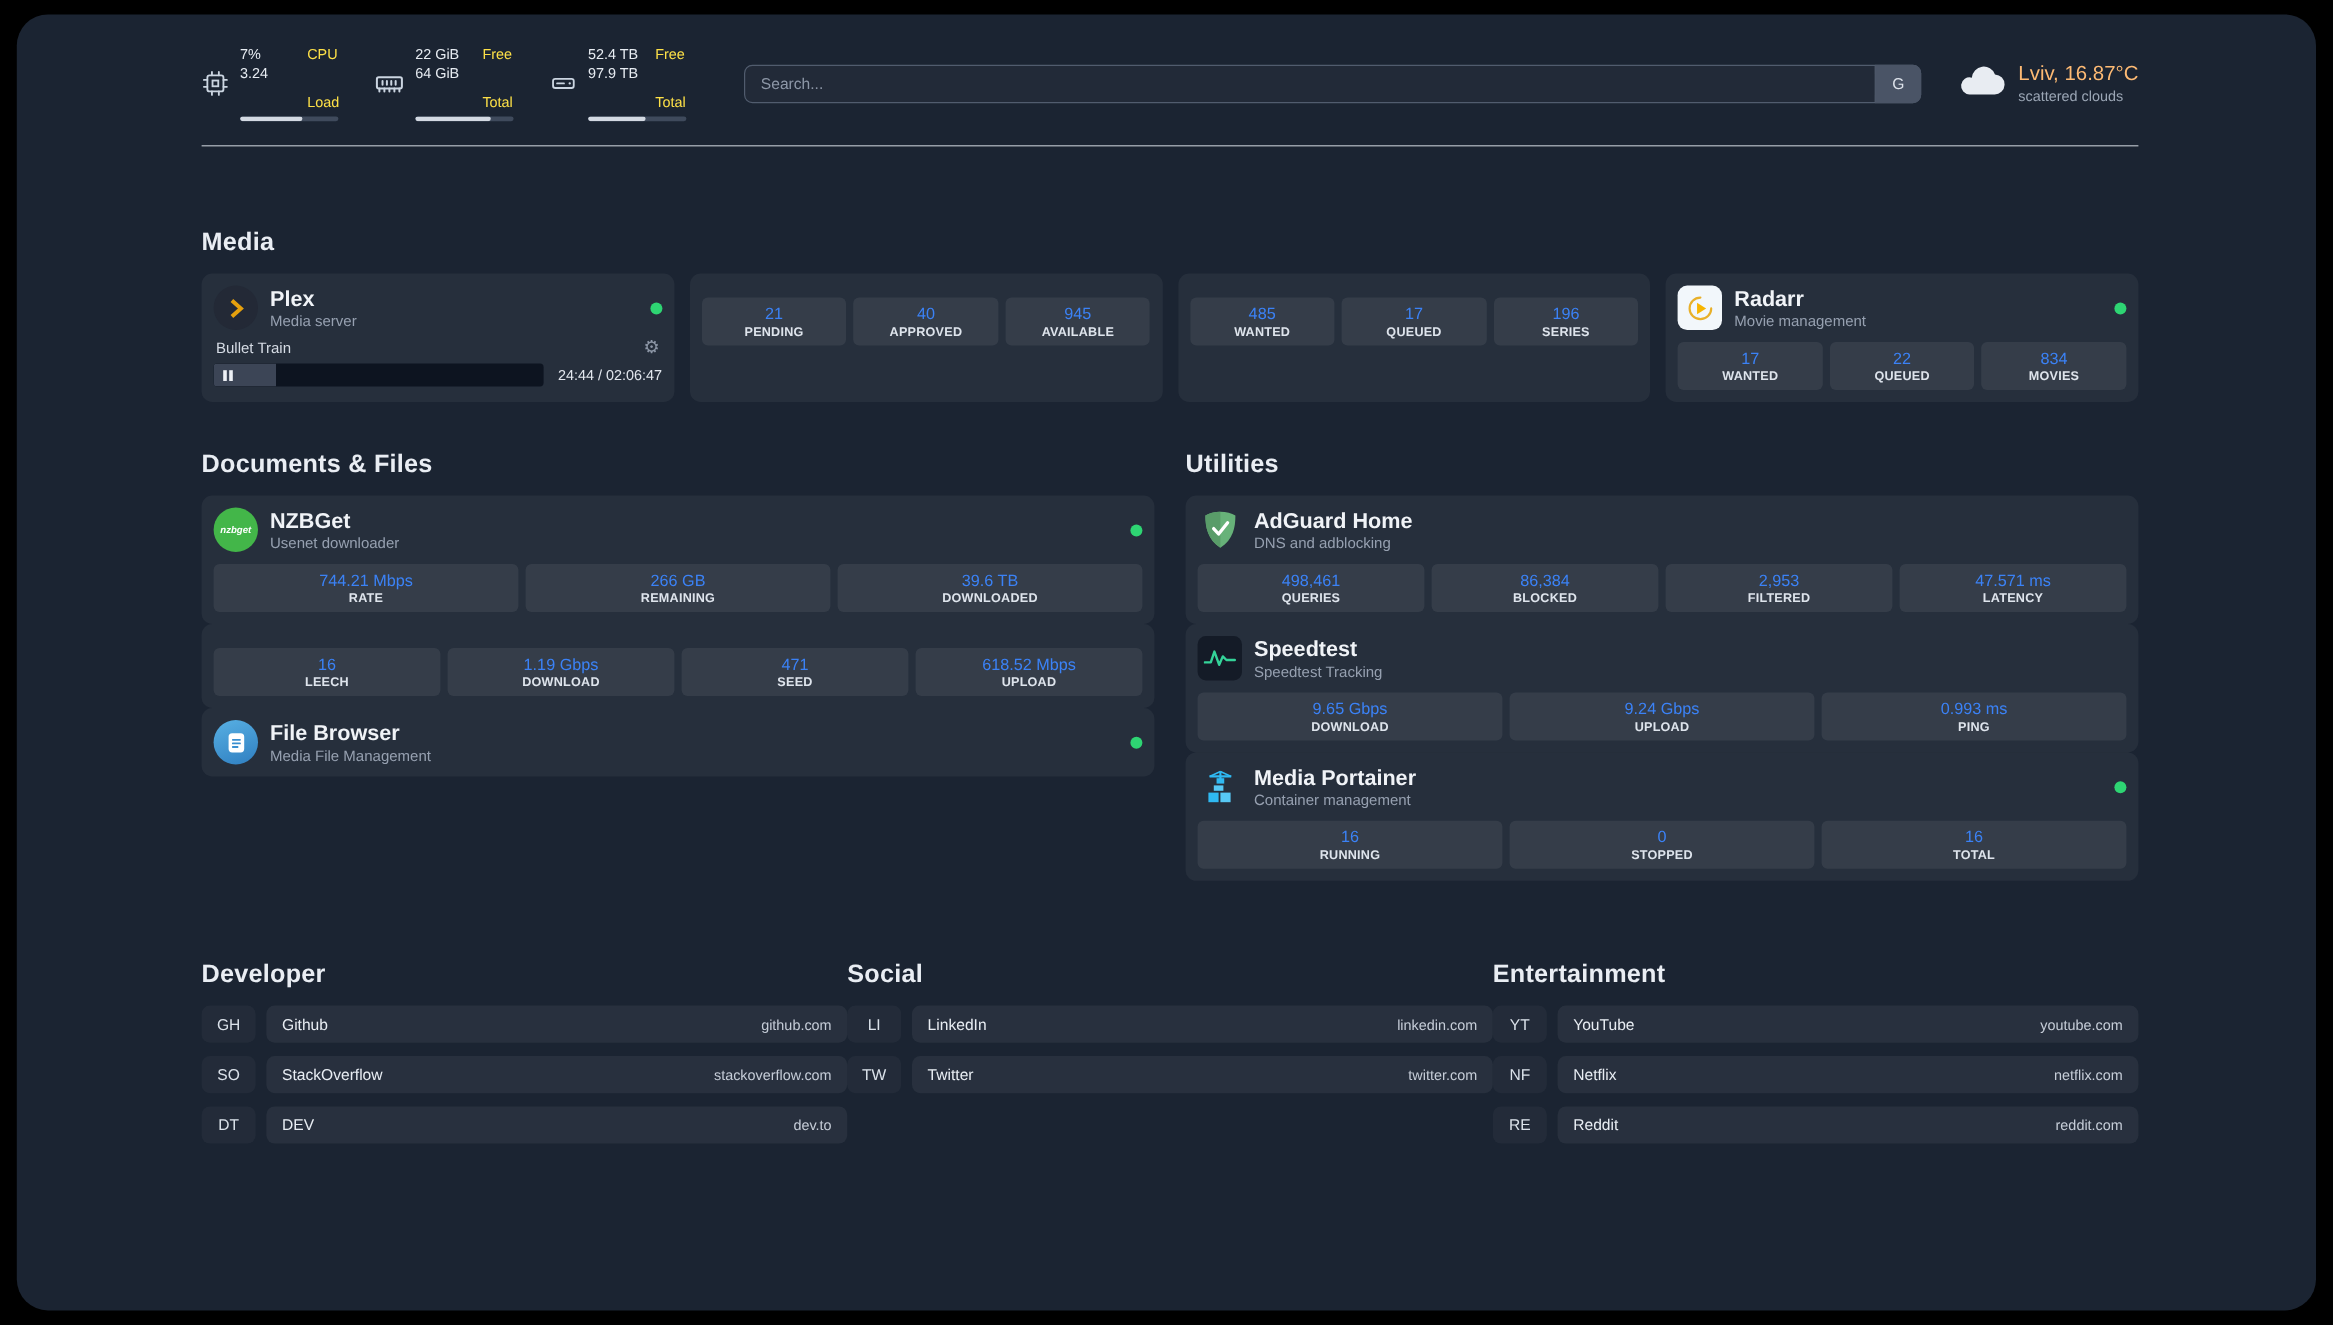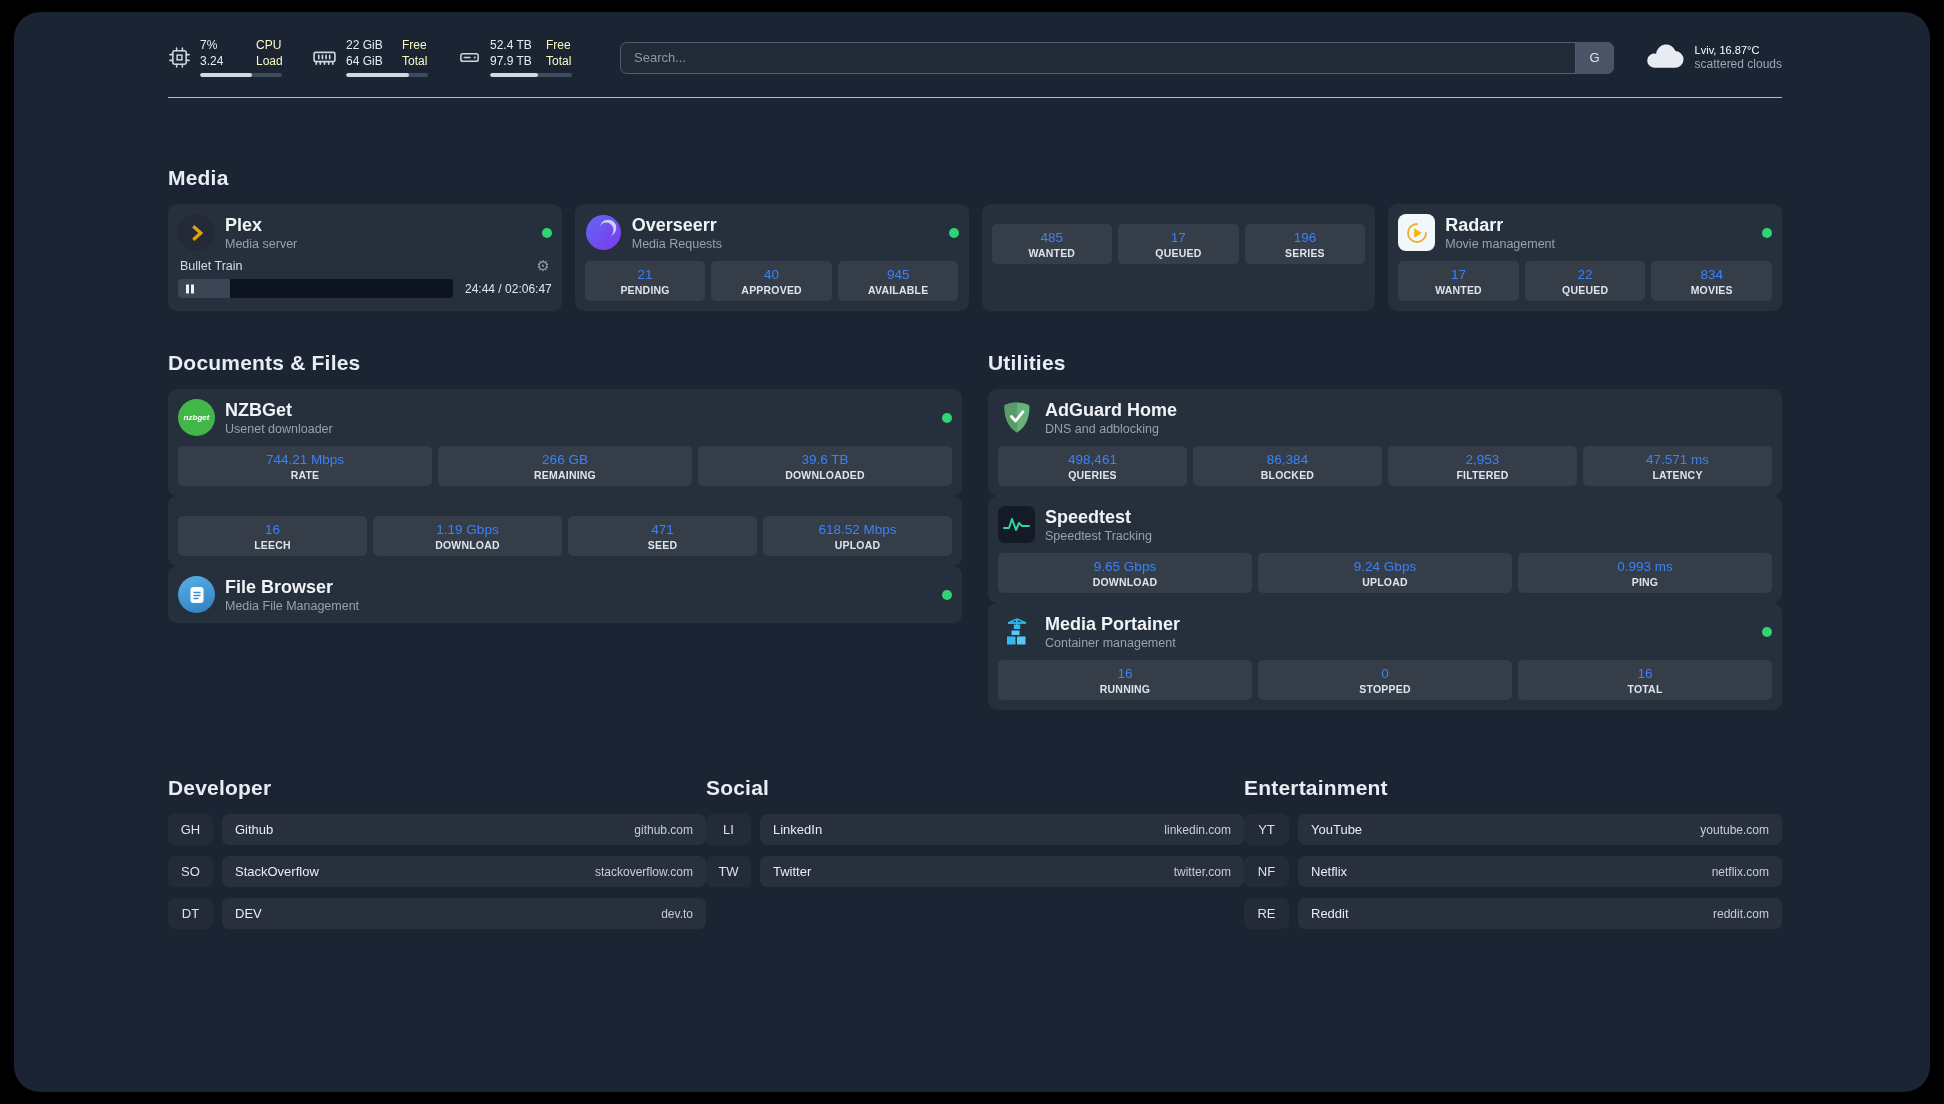--- a/index.html
+++ b/index.html
@@ -8,32 +8,32 @@
   .content { padding:26px 148px 0 154px; }
 
   
   .topbar { display:flex; align-items:center; }
   .res { display:flex; align-items:center; gap:9px; margin-right:30px; }
   .res-icon { color:#cbd5e1; display:flex; }
   .res-body { display:flex; flex-direction:column; gap:4px; width:82px; }
   .res-cols { display:flex; gap:12px; }
   .res-col { display:flex; flex-direction:column; font-size:12px; line-height:1.3; }
   .res-col.values { color:#e7ecf2; min-width:44px; }
-  .res-col.labels { color:#fef9c3; }
+  .res-col.labels { color:#fde047;gap:24px; }
   .res-bar { height:4px; background:#3f4a5c; border-radius:2px; overflow:hidden; }
   .res-bar-fill { display:block; height:100%; background:#d3d9e2; border-radius:2px; }
 
   .search-wrap { flex:1; position:relative; margin:0 30px 0 18px; }
   .search-input { width:100%; height:32px; background:rgba(255,255,255,0.03); border:1px solid #515c6e; border-radius:7px; color:#c4b5fd; font-size:13px; padding:0 50px 0 13px; font-family:inherit; outline:none; }
   .search-input::placeholder { color:#8d97a7; }
   .search-btn { position:absolute; right:0; top:0; bottom:0; width:39px; background:#4a5466; border:none; border-left:1px solid #515c6e; border-radius:0 7px 7px 0; color:#dfe4ec; font-size:13px; cursor:pointer; display:flex; align-items:center; justify-content:center; font-family:inherit; }
 
   .weather { display:flex; align-items:center; gap:11px; }
   .weather-texts { display:flex; flex-direction:column; gap:1px; }
-  .weather-loc { font-size:11px; color:#ffffff; }
+  .weather-loc { font-size:17px; color:#fdba74; }
   .weather-cond { font-size:12px; color:#9ba6b5; }
 
   .divider { margin-top:20px; height:1px; background:#dde3eb; opacity:.8; }
 
   
   .section-title { font-size:21px; font-weight:600; color:#e9edf3; letter-spacing:.2px; }
   .media-section { margin-top:68px; }
   .media-grid { margin-top:14px; display:grid; grid-template-columns:repeat(4,1fr); gap:13px; }
 
   .card { background:rgba(255,255,255,0.05); border-radius:9px; padding:10px; cursor:pointer; }
@@ -213,40 +213,20 @@
                     <i></i>
                     <i></i>
                   </span>
               </span>
               <span class="ptime">24:44 / 02:06:47</span>
             </div>
           </div>
         </div>
 
         <div class="card">
-          <div class="card-head">
-            <span class="svc-icon">
-              <svg width="37" height="37" viewBox="0 0 36 36">
-                <defs>
-                    <linearGradient id="ovg" x1="0" y1="0" x2="1" y2="1">
-                      <stop offset="0" stop-color="#6366f1"></stop>
-                      <stop offset="1" stop-color="#7c3aed"></stop>
-                    </linearGradient>
-                  </defs>
-                <circle cx="18" cy="18" r="17" fill="url(#ovg)"></circle>
-                <circle cx="22.5" cy="13.5" r="8" fill="#c7d2fe"></circle>
-                <circle cx="20.5" cy="15.5" r="7.2" fill="url(#ovg)"></circle>
-              </svg>
-            </span>
-            <span class="svc-names">
-              <span class="svc-name">Overseerr</span>
-              <span class="svc-sub">Media Requests</span>
-            </span>
-            <span class="status-dot" style="background: rgb(46, 213, 115);"></span>
-          </div>
           <div class="stats">
             <div class="stat">
               <div class="stat-value">21</div>
               <div class="stat-label">PENDING</div>
             </div>
             <div class="stat">
               <div class="stat-value">40</div>
               <div class="stat-label">APPROVED</div>
             </div>
             <div class="stat">

